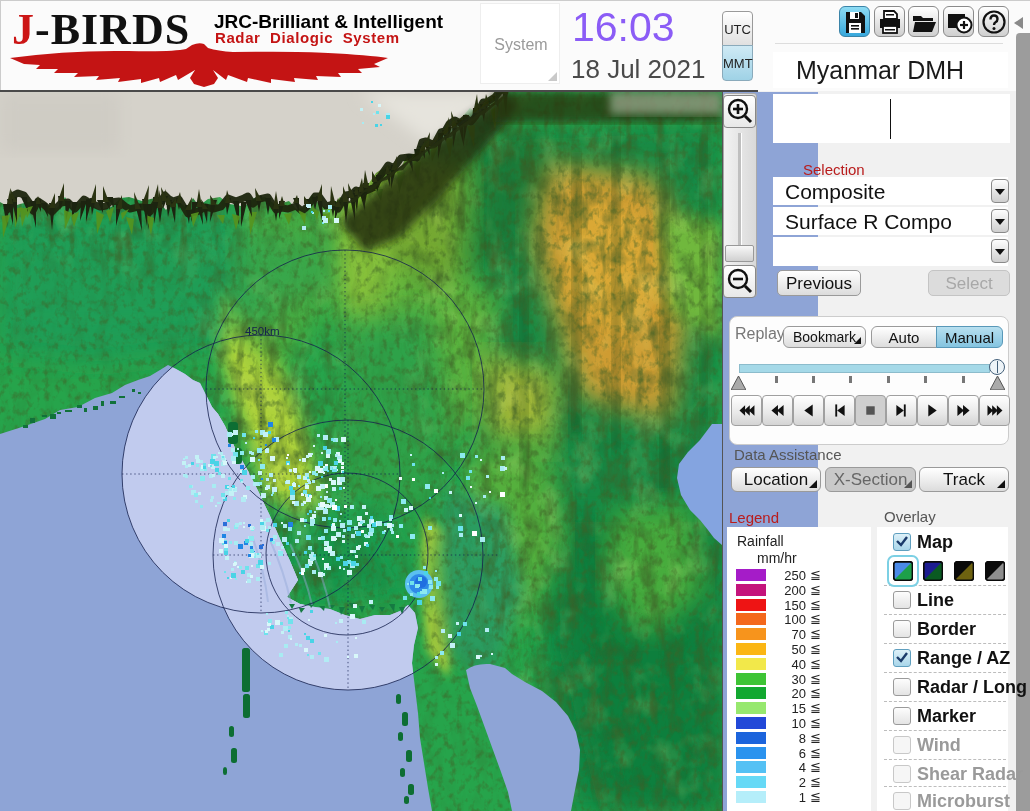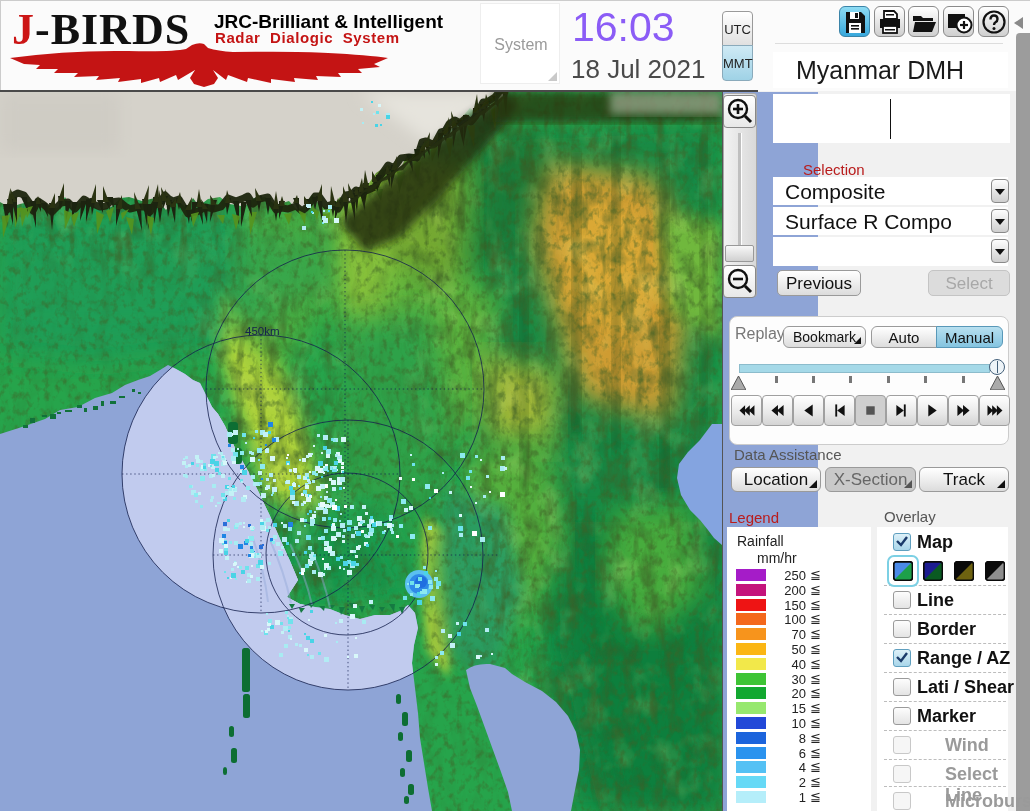--- a/index.html
+++ b/index.html
@@ -8,21 +8,21 @@
 #header { position:absolute; left:0; top:0; width:1030px; height:91px; background:#fbfbfb; border-top:1px solid #ccc; border-left:1px solid #ccc; }
 #maptop { position:absolute; left:0; top:90px; width:758px; height:2px; background:#4a4a4a; }
 .abs { position:absolute; }
 .btn { position:absolute; border:1px solid #9a9a9a; border-radius:5px; background:linear-gradient(#ffffff,#ececec 55%,#dcdcdc); text-align:center; color:#111; }
 .ddbtn { position:absolute; width:18px; height:24px; border:1px solid #8a8a8a; border-radius:4px; background:linear-gradient(#fdfdfd,#e2e2e2 60%,#cfcfcf); }
 .ddbtn:after { content:""; position:absolute; left:3px; top:9px; width:0; height:0; border-left:5px solid transparent; border-right:5px solid transparent; border-top:6px solid #111; }
 .cb { position:absolute; width:18px; height:18px; border:1px solid #9a9a9a; border-radius:3px; background:linear-gradient(#fdfdfd,#e4e4e4); }
 .cb.on { background:linear-gradient(#ddf0f8,#a9d6ea); border-color:#5f9fbf; }
 .cb.dis { border-color:#c8c8c8; background:#f6f6f6; }
 .cblab { position:absolute; font-size:18px; font-weight:bold; color:#111; }
-.cblab.dis { color:#9a9a9a;margin-left:28px; }
+.cblab.dis { color:#9a9a9a; }
 .sep { position:absolute; height:0; border-top:1px dashed #bdbdbd; }
 .pbtn { position:absolute; width:31px; height:31px; border:1px solid #a0a0a0; border-radius:4px; background:linear-gradient(#ffffff,#e8e8e8 60%,#d4d4d4); }
 </style>
 </head>
 <body>
 <div id="app">
   <div id="header"></div>
   <div id="maptop"></div>
   <div class="abs" style="left:12px;top:4px;font-family:'Liberation Serif',serif;font-weight:bold;font-size:44px;letter-spacing:1px;color:#111;"><span style="color:#cc1616;">J</span>-BIRDS</div>
   <div class="abs" style="left:214px;top:11px;font-size:19px;font-weight:bold;color:#000000;">JRC-Brilliant &amp; Intelligent</div>
@@ -1108,30 +1108,30 @@
     <div class="sep" style="left:884px;top:585px;width:122px;"></div>
     <div class="cb " style="left:893px;top:620px;"></div>
     <div class="cblab" style="left:917px;top:619px;">Border</div>
     <div class="sep" style="left:884px;top:614px;width:122px;"></div>
     <div class="cb on" style="left:893px;top:649px;"><svg width="16" height="16" viewBox="0 0 16 16">
         <path d="M3 7 L7 11 L13 3" fill="none" stroke="#1a3a6a" stroke-width="2.4"></path>
       </svg></div>
     <div class="cblab" style="left:917px;top:648px;">Range / AZ</div>
     <div class="sep" style="left:884px;top:643px;width:122px;"></div>
     <div class="cb " style="left:893px;top:678px;"></div>
-    <div class="cblab" style="left:917px;top:677px;">Lati / Shear</div>
+    <div class="cblab" style="left:917px;top:677px;">Radar / Long</div>
     <div class="sep" style="left:884px;top:672px;width:122px;"></div>
     <div class="cb " style="left:893px;top:707px;"></div>
     <div class="cblab" style="left:917px;top:706px;">Marker</div>
     <div class="sep" style="left:884px;top:701px;width:122px;"></div>
     <div class="cb dis" style="left:893px;top:736px;"></div>
     <div class="cblab dis" style="left:917px;top:735px;">Wind</div>
     <div class="sep" style="left:884px;top:730px;width:122px;"></div>
     <div class="cb dis" style="left:893px;top:765px;"></div>
-    <div class="cblab dis" style="left:917px;top:764px;">Select Line</div>
+    <div class="cblab dis" style="left:917px;top:764px;">Shear Radar</div>
     <div class="sep" style="left:884px;top:759px;width:122px;"></div>
     <div class="cb dis" style="left:893px;top:792px;"></div>
     <div class="cblab dis" style="left:917px;top:791px;text-align:center;">Microburst</div>
     <div class="sep" style="left:884px;top:786px;width:122px;"></div>
     <svg class="abs" style="left:893px;top:561px;" width="20" height="20" viewBox="0 0 20 20">
       <rect x="0.7" y="0.7" width="18.6" height="18.6" rx="2.5" fill="#4a8ae8" stroke="#0a0a0a" stroke-width="1.4"></rect>
       <path d="M19 1 V19 H1 Z" fill="#1da04a"></path>
       <rect x="0.7" y="0.7" width="18.6" height="18.6" rx="2.5" fill="none" stroke="#0a0a0a" stroke-width="1.4"></rect>
     </svg>
     <svg class="abs" style="left:923px;top:561px;" width="20" height="20" viewBox="0 0 20 20">

